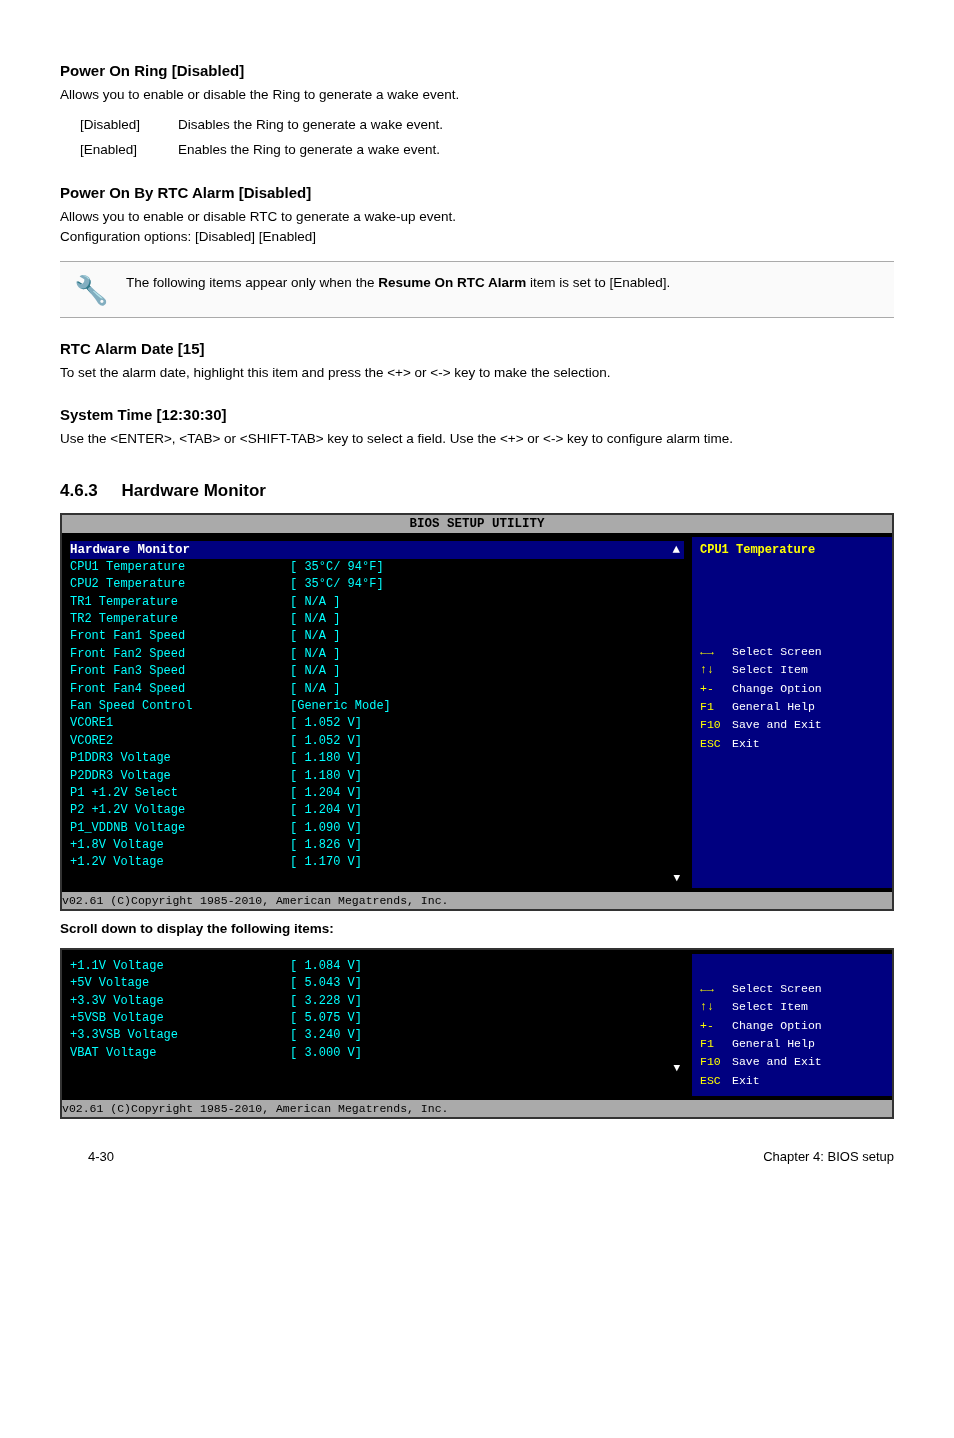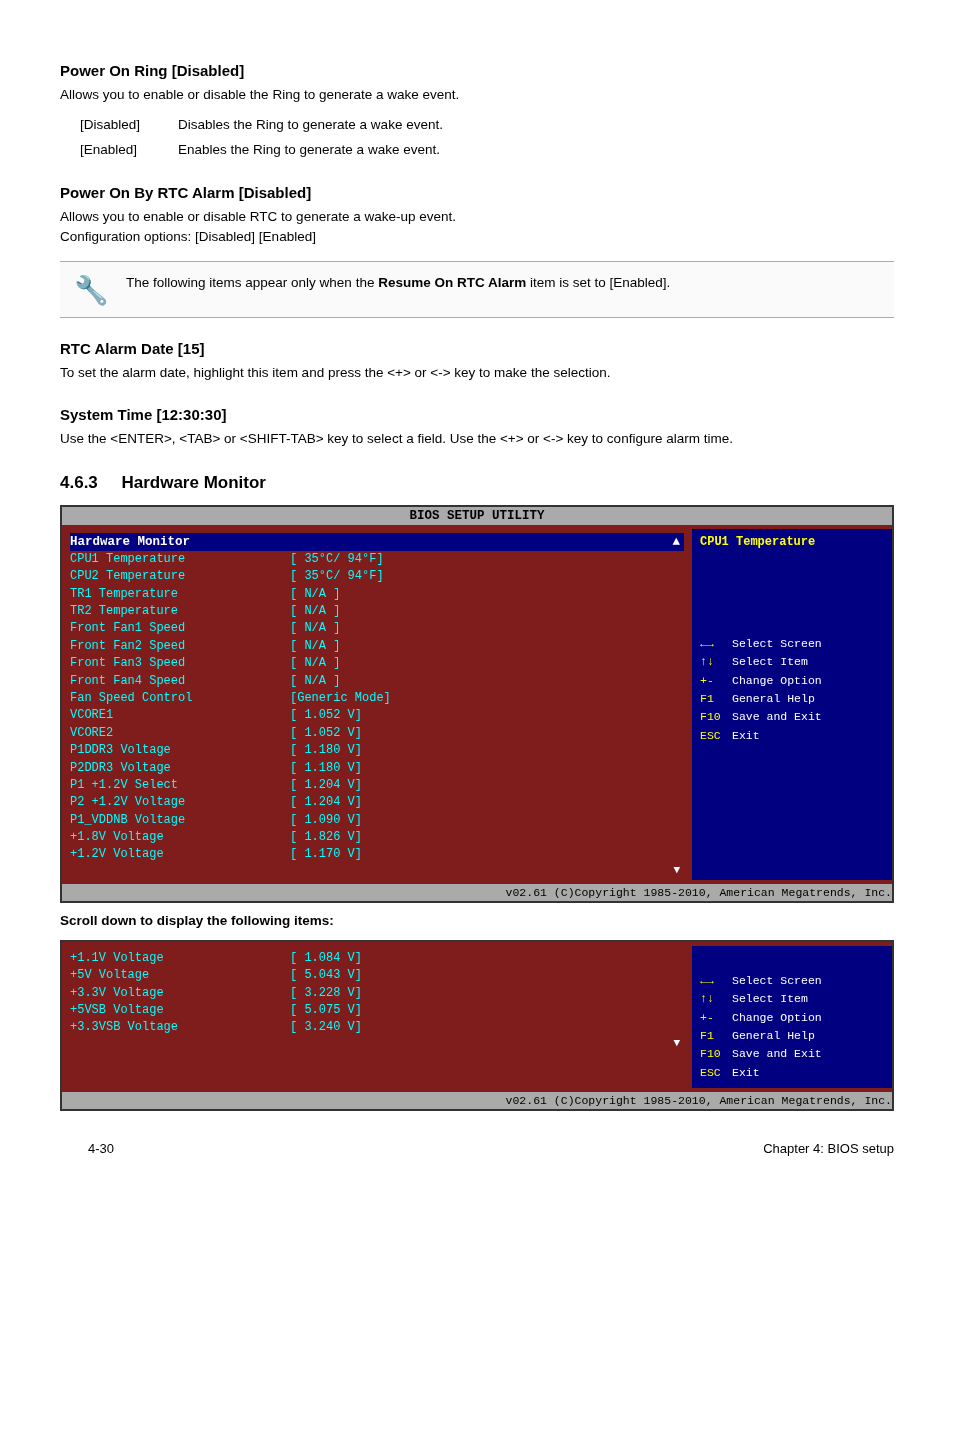--- a/index.html
+++ b/index.html
@@ -61,27 +61,27 @@
     }
 
     .note-text {
       font-size: 13.5px;
       line-height: 1.6;
     }
 
     .chapter-section {
       font-weight: bold;
       font-size: 17px;
-      margin-top: 24px;
+      margin-top: 32px;
       margin-bottom: 10px;
     }
 
     
     .bios-screen {
-      background: #7f1d1d;
+      background: #000000;
       color: #fff;
       font-family: 'Courier New', Courier, monospace;
       font-size: 12.5px;
       padding: 0;
       margin: 12px 0 10px 0;
       border: 2px solid #333;
     }
 
     .bios-header {
       background: #aaaaaa;
@@ -143,21 +143,21 @@
       min-width: 220px;
     }
 
     .bios-value {
       color: #00ffff;
     }
 
     .bios-footer {
       background: #aaaaaa;
       color: #000;
-      text-align: right;
+      text-align: left;
       font-family: 'Courier New', Courier, monospace;
       font-size: 11.5px;
       padding: 2px 0;
     }
 
     .bios-right-title {
       color: #ffff00;
       font-weight: bold;
       margin-bottom: 6px;
       font-size: 12px;
@@ -391,20 +391,24 @@
             <span class="bios-value">[  3.228 V]</span>
           </div>
           <div class="bios-row">
             <span class="bios-label">+5VSB Voltage</span>
             <span class="bios-value">[  5.075 V]</span>
           </div>
           <div class="bios-row">
             <span class="bios-label">+3.3VSB Voltage</span>
             <span class="bios-value">[  3.240 V]</span>
           </div>
+          <div class="bios-row">
+            <span class="bios-label">VBAT Voltage</span>
+            <span class="bios-value">[  3.000 V]</span>
+          </div>
         </div>
       <div style="color:#fff; font-family:'Courier New',monospace; font-size:11px; text-align:right; padding-right:4px;">▼</div>
     </div>
     <div class="bios-right">
       <div style="height:20px;"></div>
       <div id="bios2-keys">
           <div class="bios-key-row">
             <span class="bios-key">←→</span>
             <span class="bios-key-desc">Select Screen</span>
           </div>

